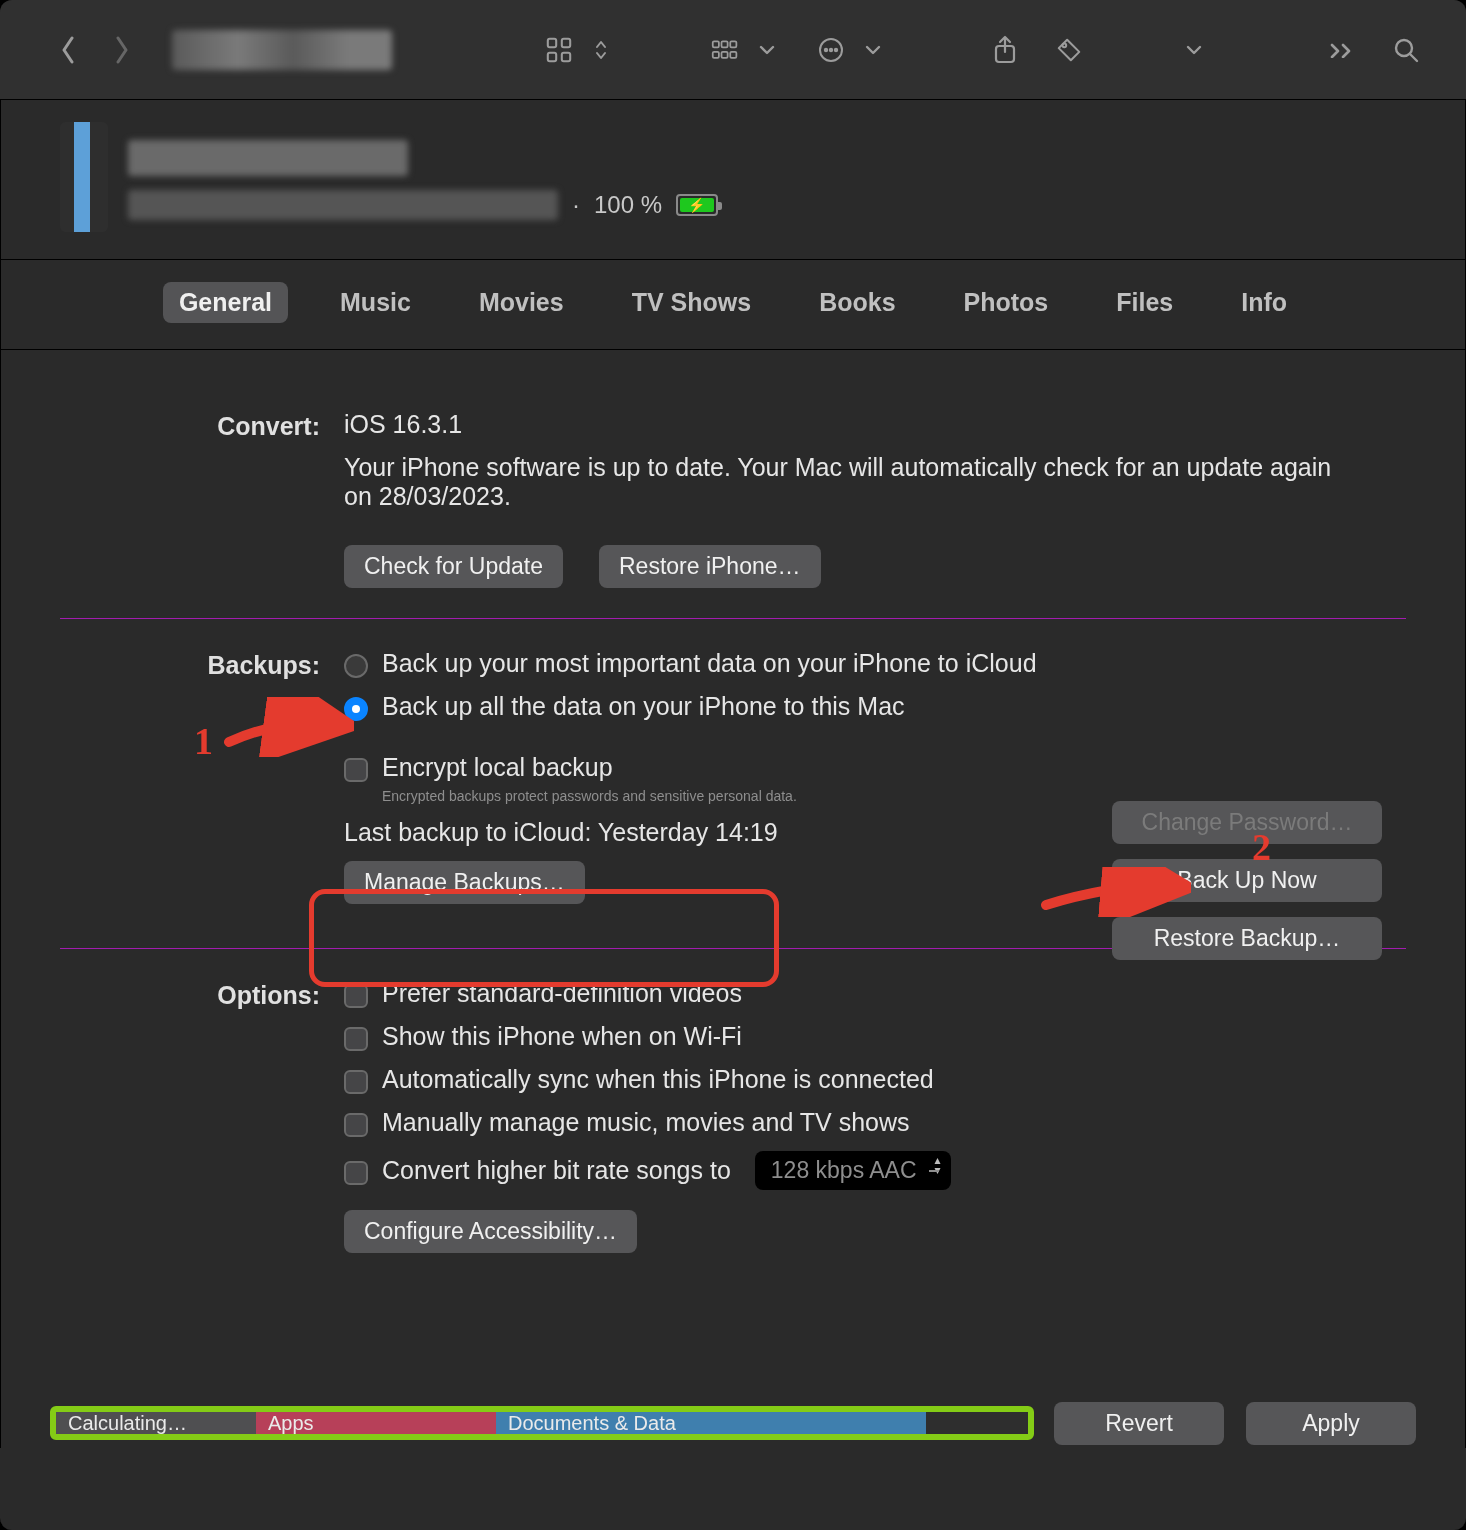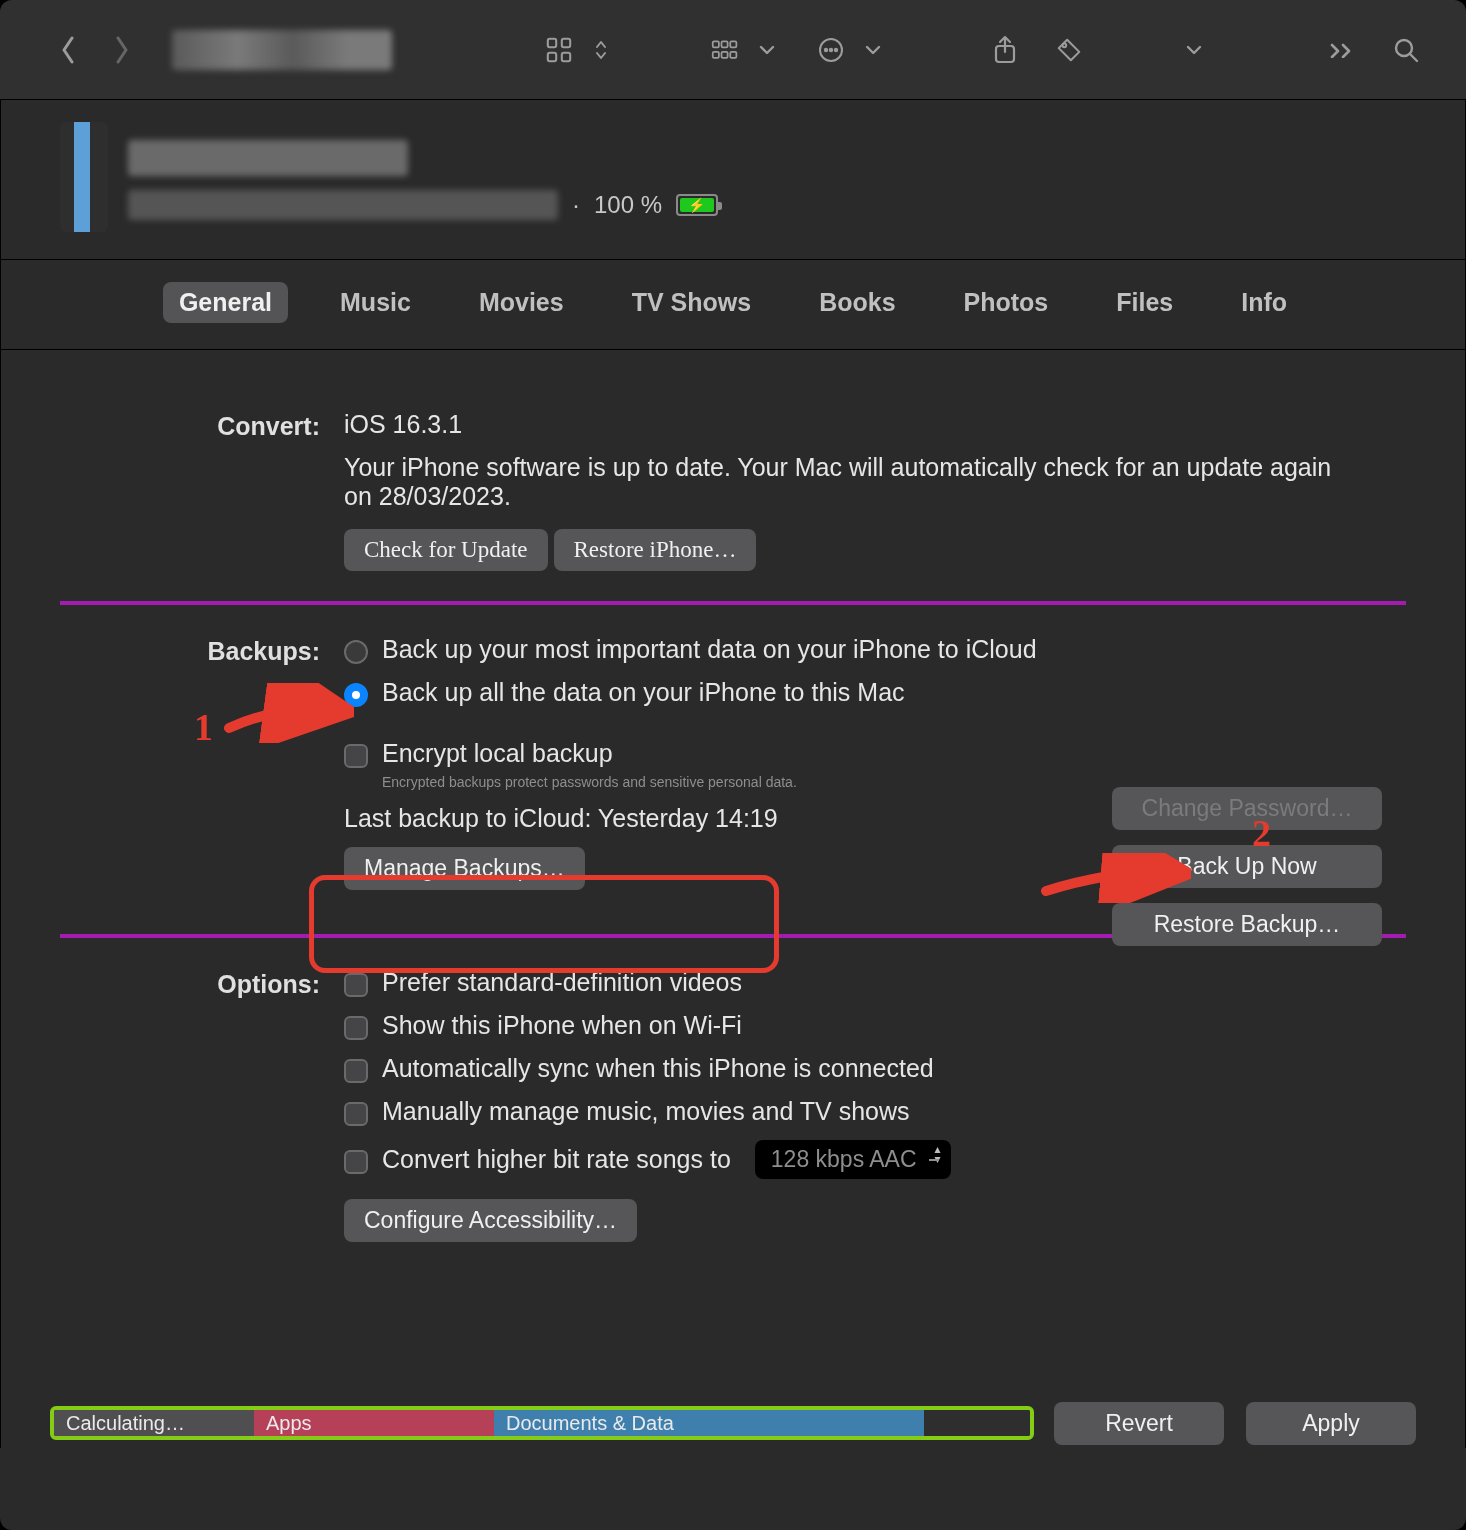--- a/index.html
+++ b/index.html
@@ -84,37 +84,37 @@
   .tab.active{background:#545456;color:#f0f0f0;}
 
   
   .content{
     padding:30px 60px 0 60px;
     height:calc(100% - 100px - 160px - 82px - 90px);
     overflow:hidden;
     position:relative;
   }
   .section{display:flex;gap:24px;padding:30px 0;}
-  .section + .section{border-top:4px solid #a21caf;}
+  .section + .section{border-top:1px solid #a21caf;}
   .section-label{
     width:260px; text-align:right;font-weight:700;font-size:25px;color:#e0e0e0;
     padding-top:2px;flex-shrink:0;
   }
   .section-body{flex:1;font-size:25px;color:#e6e6e6;}
   .row{display:flex;align-items:flex-end;gap:14px;margin-bottom:14px;}
   .row.tight{margin-bottom:6px;}
   .static{color:#e6e6e6;}
   .subtle{color:#8e8e8e;font-size:14px;}
   .btn{
     background:#565658;border:none;border-radius:8px;
     color:#f0f0f0;font-size:23px;padding:8px 20px;
     font-family:inherit;cursor:default;
   }
   .btn:disabled{color:#7b7b7b;}
-  .btn-row{display:flex;gap:6px;margin-top:18px;font-family:Liberation Serif, serif;}
+  .btn-row{display:flex;gap:36px;margin-top:34px;}
   
   .radio{
     width:24px;height:24px;border-radius:50%;
     border:2px solid #6a6a6a;background:#3a3a3a;margin-top:4px;flex-shrink:0;
     position:relative;
   }
   .radio.checked{background:#0a84ff;border-color:#0a84ff;}
   .radio.checked::after{
     content:"";position:absolute;inset:6px;border-radius:50%;background:#fff;
   }
@@ -151,21 +151,21 @@
     position:absolute;color:#e43b2e;font-family:"Segoe Script","Comic Sans MS",cursive;
     font-size:38px;font-weight:600;pointer-events:none;
   }
   .arrow{position:absolute;pointer-events:none;}
 
   
   .footer{
     position:absolute;left:0;right:0;bottom:82px;
     height:50px;display:flex;align-items:center;padding:0 50px;gap:20px;
   }
-  .storage-bar{display:flex;height:34px;flex:1;max-width:990px;border-radius:6px;overflow:hidden;border:4px solid #84cc16;}
+  .storage-bar{display:flex;height:34px;flex:1;max-width:990px;border-radius:6px;overflow:hidden;border:6px solid #84cc16;}
   .seg{display:flex;align-items:center;padding:0 12px;font-size:20px;color:#eaeaea;white-space:nowrap;}
   .seg.calc{background:#4f4f51;width:200px;}
   .seg.apps{background:#b74059;width:240px;}
   .seg.docs{background:#3f7fae;width:430px;}
   .seg.free{background:#2e2e2e;flex:1;}
   .footer-buttons{margin-left:auto;display:flex;gap:22px;}
   .footer-buttons .btn{width:170px;text-align:center;}
 
   .bottom-spacer{position:absolute;bottom:0;left:0;right:0;height:82px;background:#2a2a2a;}
 

